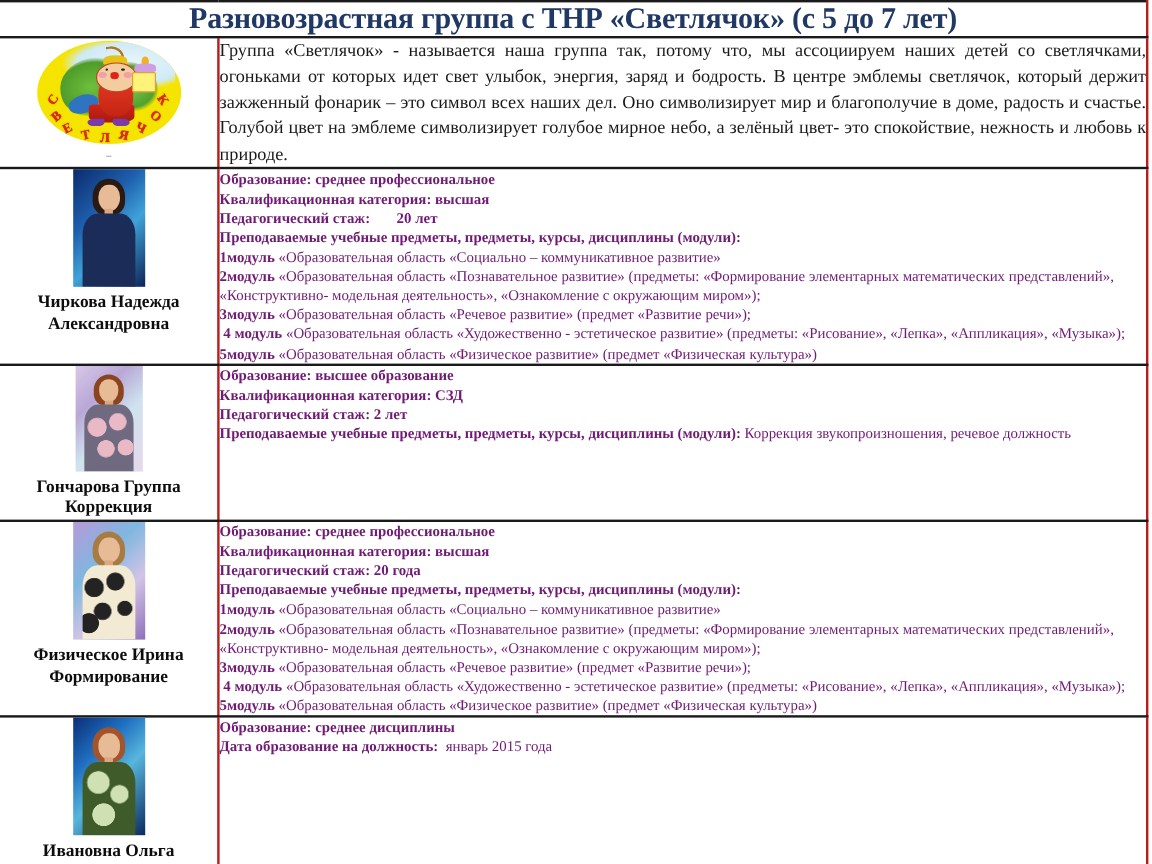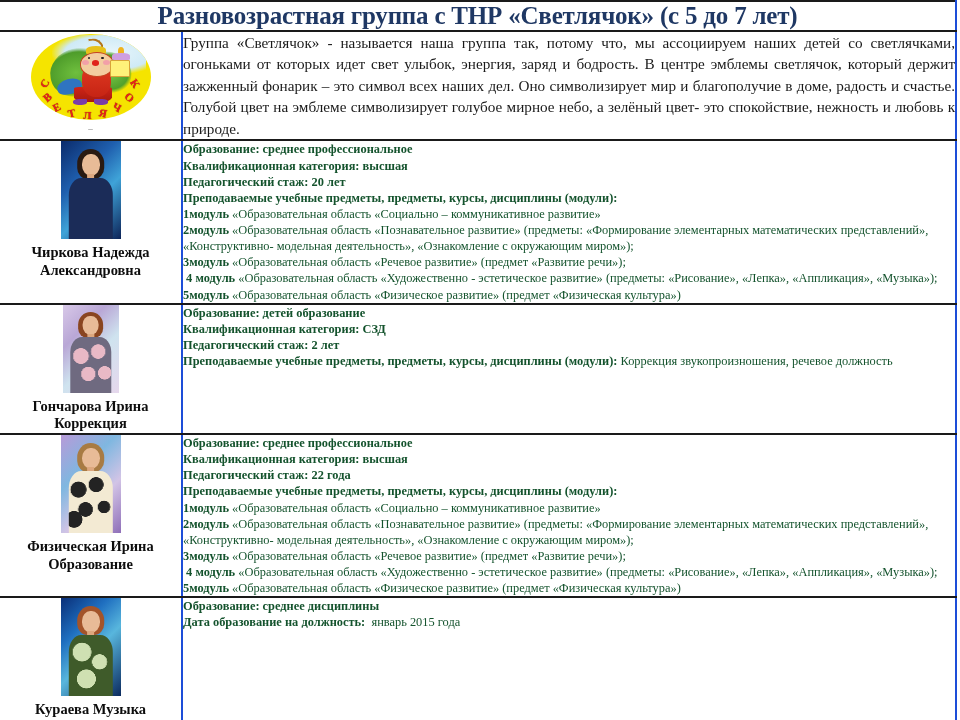--- a/index.html
+++ b/index.html
@@ -24,21 +24,21 @@
   table.info-table {
     width: 956px;
     border-collapse: collapse;
     table-layout: fixed;
     margin: 0;
     border-top: 2px solid #1a1a1a;
   }
 
   table.info-table td {
     border-bottom: 2px solid #1a1a1a;
-    border-right: 2px solid #1d4ed8;
+    border-right: 2px solid #b91c1c;
     vertical-align: top;
     padding: 0;
   }
 
   
   .title-cell {
     text-align: center;
     padding: 4px 0 6px 0;
     border-right: 2px solid #1a1a1a;
   }
@@ -75,21 +75,21 @@
 
   
   .desc-cell {
     padding: 4px 6px 4px 6px;
     color: #1f3864;
   }
   .desc-line {
     font-family: "Liberation Serif", "DejaVu Serif", serif;
     font-size: 12.4px;
     line-height: 1.30;
-    color: #14532d;
+    color: #701a75;
     white-space: pre-wrap;
   }
   .desc-line .norm { font-weight: normal; }
 
   
   .intro-cell {
     padding: 6px 8px 6px 7px;
   }
   .intro-text {
     font-family: "Liberation Serif", "DejaVu Serif", serif;
@@ -460,92 +460,92 @@
           </span>
           <div class="person-name">
             <span>Чиркова Надежда</span><br>
             <span>Александровна</span>
           </div>
         </td>
         <td class="desc-cell">
           <div>
               <div class="desc-line"><b>Образование:</b><span style="font-weight: bold;"> среднее профессиональное</span></div>
               <div class="desc-line"><b>Квалификационная категория:</b><span style="font-weight: bold;"> высшая</span></div>
-              <div class="desc-line"><b>Педагогический стаж:</b><span style="font-weight: bold;"> 20 лет</span></div>
+              <div class="desc-line"><b>Педагогический стаж:</b><span style="font-weight: bold; margin-left: 19px;"> 20 лет</span></div>
               <div class="desc-line"><b>Преподаваемые учебные предметы, предметы, курсы, дисциплины (модули):</b></div>
               <div class="desc-line"><b>1модуль</b><span class="norm"> «Образовательная область «Социально – коммуникативное развитие»</span></div>
               <div class="desc-line"><b>2модуль</b><span class="norm"> «Образовательная область «Познавательное развитие» (предметы: «Формирование элементарных математических представлений», «Конструктивно- модельная деятельность», «Ознакомление с окружающим миром»);</span></div>
               <div class="desc-line"><b>3модуль</b><span class="norm"> «Образовательная область «Речевое развитие» (предмет «Развитие речи»);</span></div>
               <div class="desc-line"><b> 4 модуль</b><span class="norm"> «Образовательная область «Художественно - эстетическое развитие» (предметы: «Рисование», «Лепка», «Аппликация», «Музыка»);</span></div>
               <div class="desc-line"><b>5модуль</b><span class="norm"> «Образовательная область «Физическое развитие» (предмет «Физическая культура»)</span></div>
             </div>
         </td>
       </tr>
 
       <tr class="row-h3">
         <td class="person-cell">
           <span class="photo p2 small">
             <span class="hair"></span>
             <span class="face"></span>
             <span class="neck"></span>
             <span class="torso"></span>
           </span>
           <div class="person-name">
-            <span>Гончарова Ирина</span><br>
+            <span>Гончарова Группа</span><br>
             <span>Коррекция</span>
           </div>
         </td>
         <td class="desc-cell">
           <div>
-              <div class="desc-line"><b>Образование:</b><span style="font-weight: bold;"> детей образование</span></div>
+              <div class="desc-line"><b>Образование:</b><span style="font-weight: bold;"> высшее образование</span></div>
               <div class="desc-line"><b>Квалификационная категория:</b><span style="font-weight: bold;"> СЗД</span></div>
               <div class="desc-line"><b>Педагогический стаж:</b><span style="font-weight: bold;"> 2 лет</span></div>
               <div class="desc-line"><b>Преподаваемые учебные предметы, предметы, курсы, дисциплины (модули):</b><span class="norm"> Коррекция звукопроизношения, речевое должность</span></div>
             </div>
         </td>
       </tr>
 
       <tr class="row-h4">
         <td class="person-cell">
           <span class="photo p3">
             <span class="hair"></span>
             <span class="face"></span>
             <span class="neck"></span>
             <span class="torso"></span>
           </span>
           <div class="person-name">
-            <span>Физическая Ирина</span><br>
-            <span>Образование</span>
+            <span>Физическое Ирина</span><br>
+            <span>Формирование</span>
           </div>
         </td>
         <td class="desc-cell">
           <div>
               <div class="desc-line"><b>Образование:</b><span style="font-weight: bold;"> среднее профессиональное</span></div>
               <div class="desc-line"><b>Квалификационная категория:</b><span style="font-weight: bold;"> высшая</span></div>
-              <div class="desc-line"><b>Педагогический стаж:</b><span style="font-weight: bold;"> 22 года</span></div>
+              <div class="desc-line"><b>Педагогический стаж:</b><span style="font-weight: bold;"> 20 года</span></div>
               <div class="desc-line"><b>Преподаваемые учебные предметы, предметы, курсы, дисциплины (модули):</b></div>
               <div class="desc-line"><b>1модуль</b><span class="norm"> «Образовательная область «Социально – коммуникативное развитие»</span></div>
               <div class="desc-line"><b>2модуль</b><span class="norm"> «Образовательная область «Познавательное развитие» (предметы: «Формирование элементарных математических представлений», «Конструктивно- модельная деятельность», «Ознакомление с окружающим миром»);</span></div>
               <div class="desc-line"><b>3модуль</b><span class="norm"> «Образовательная область «Речевое развитие» (предмет «Развитие речи»);</span></div>
               <div class="desc-line"><b> 4 модуль</b><span class="norm"> «Образовательная область «Художественно - эстетическое развитие» (предметы: «Рисование», «Лепка», «Аппликация», «Музыка»);</span></div>
               <div class="desc-line"><b>5модуль</b><span class="norm"> «Образовательная область «Физическое развитие» (предмет «Физическая культура»)</span></div>
             </div>
         </td>
       </tr>
 
       <tr class="row-h5">
         <td class="person-cell">
           <span class="photo p4">
             <span class="hair"></span>
             <span class="face"></span>
             <span class="neck"></span>
             <span class="torso"></span>
           </span>
           <div class="person-name">
-            <span>Кураева Музыка</span><br>
+            <span>Ивановна Ольга</span><br>
             <span>Александровна</span>
           </div>
         </td>
         <td class="desc-cell">
           <div>
               <div class="desc-line"><b>Образование:</b><span style="font-weight: bold;"> среднее дисциплины</span></div>
               <div class="desc-line"><b>Дата образование на должность:</b><span style="font-weight: normal;">  январь 2015 года</span></div>
             </div>
         </td>
       </tr>

